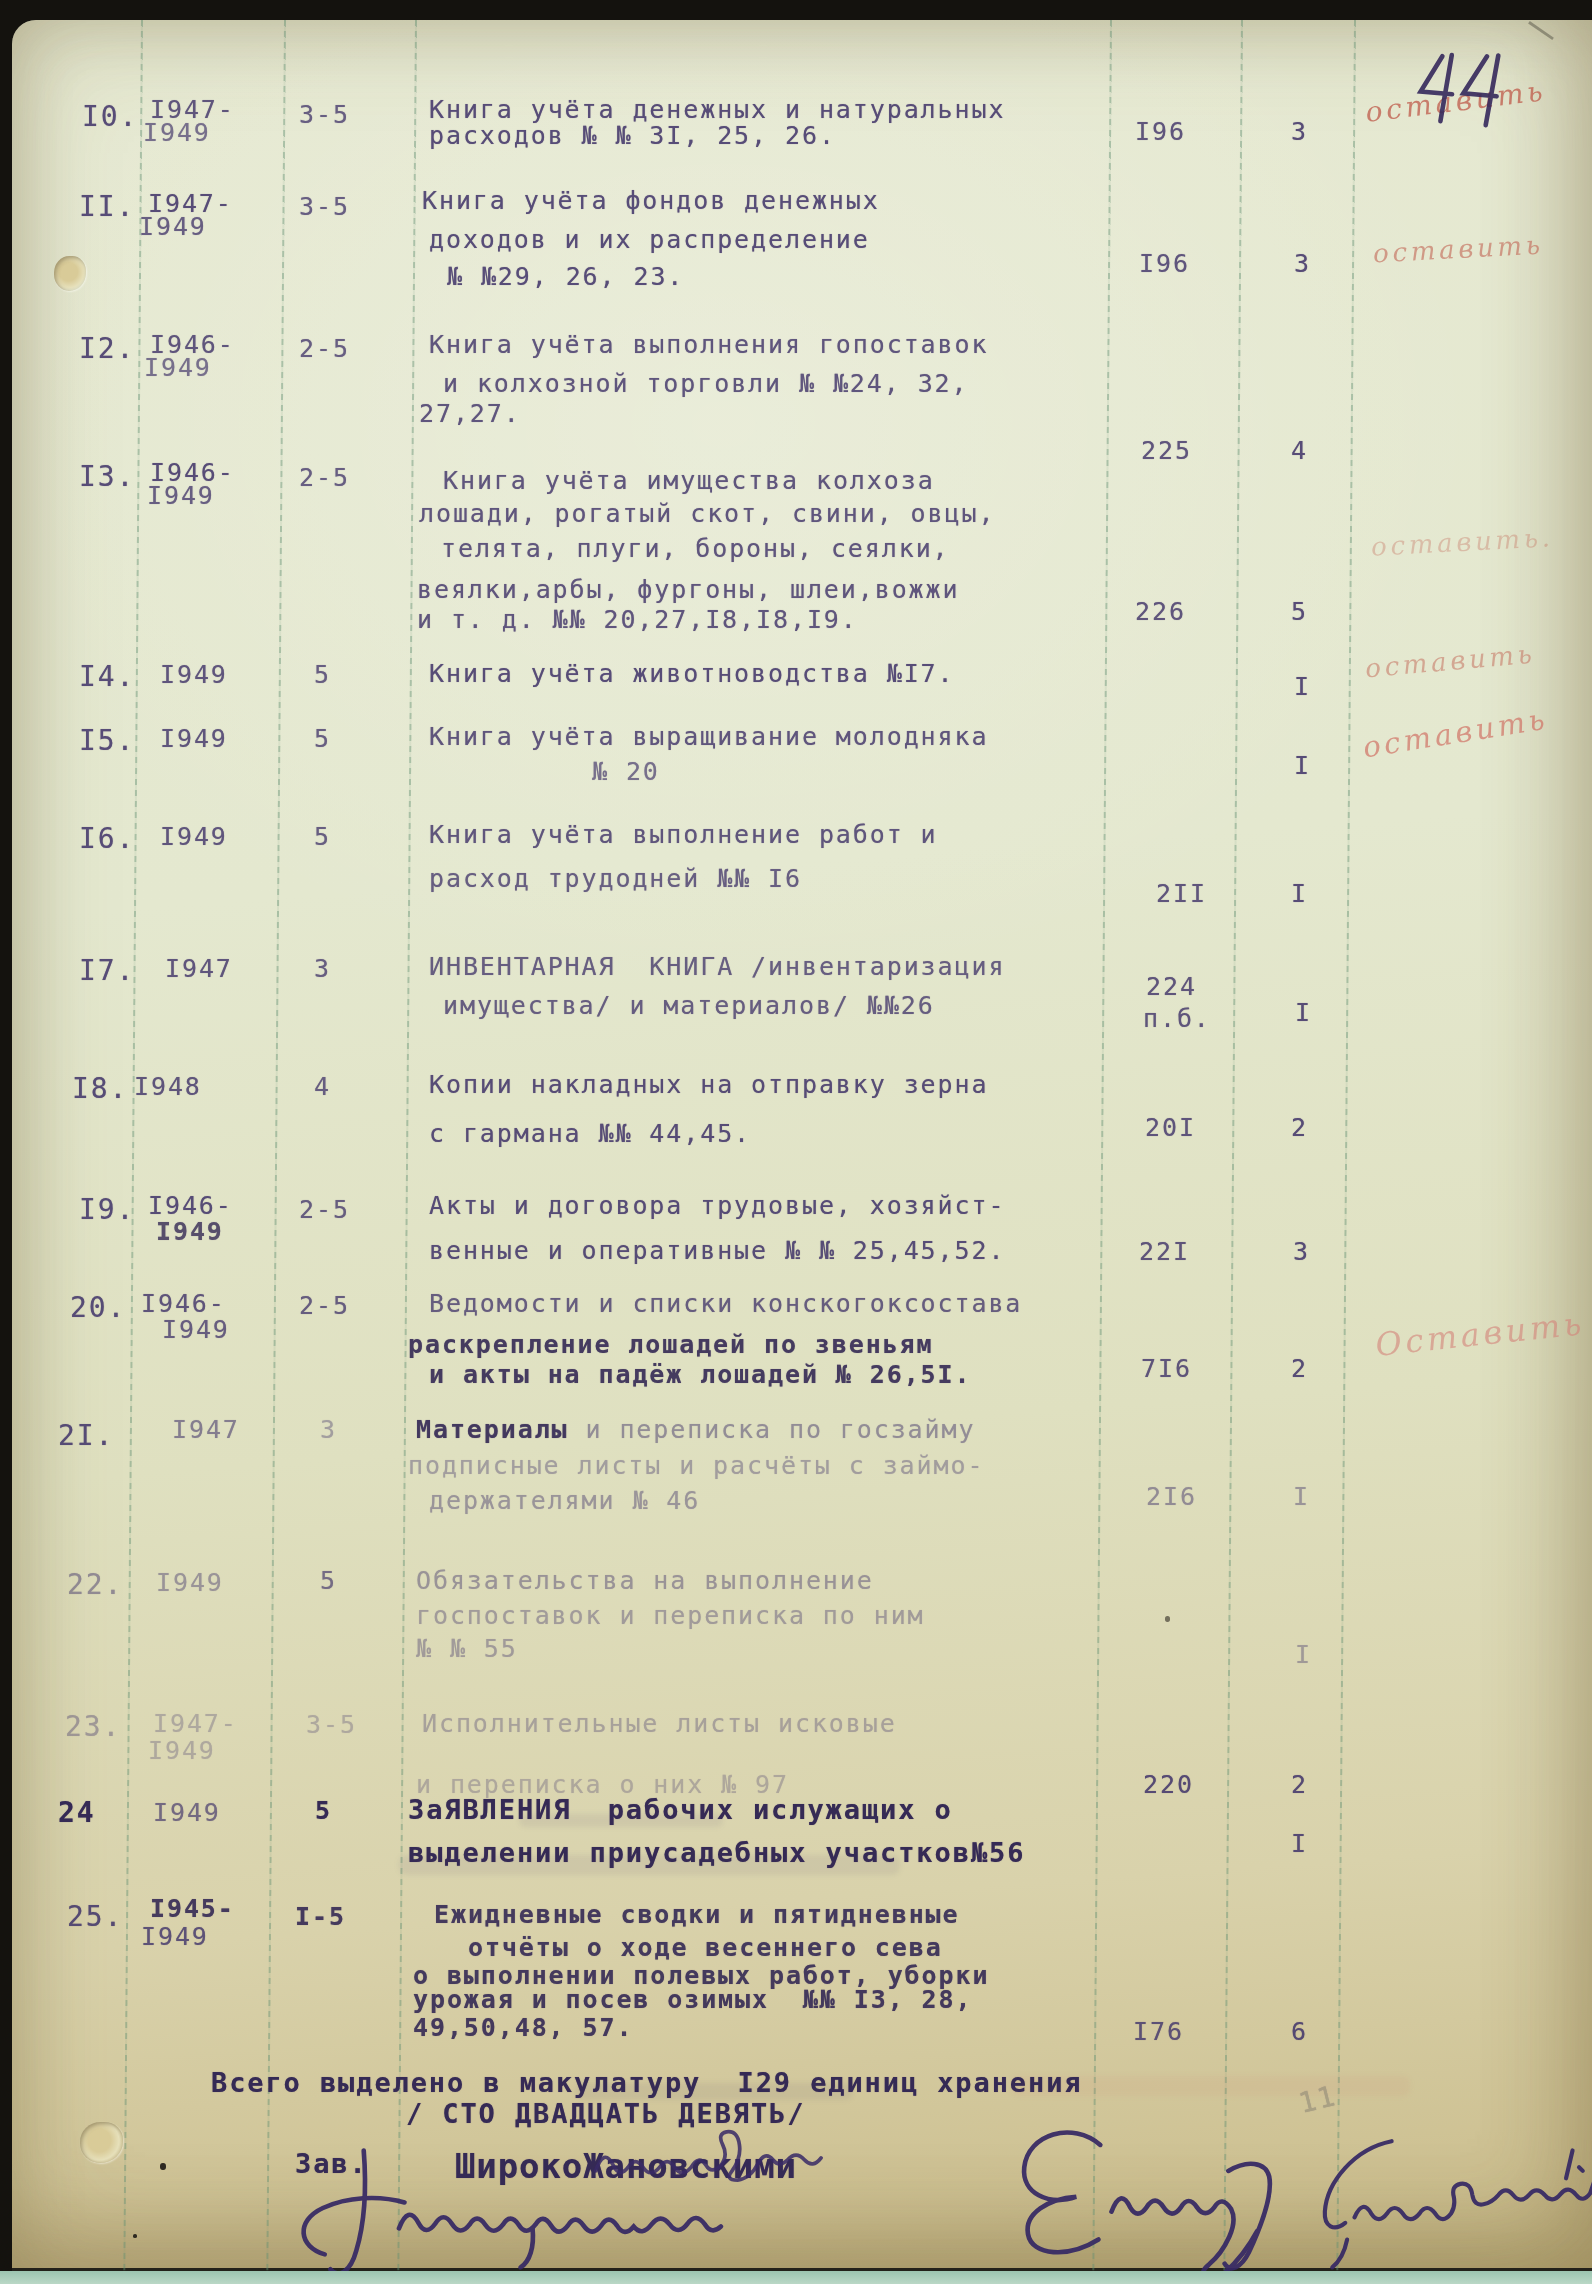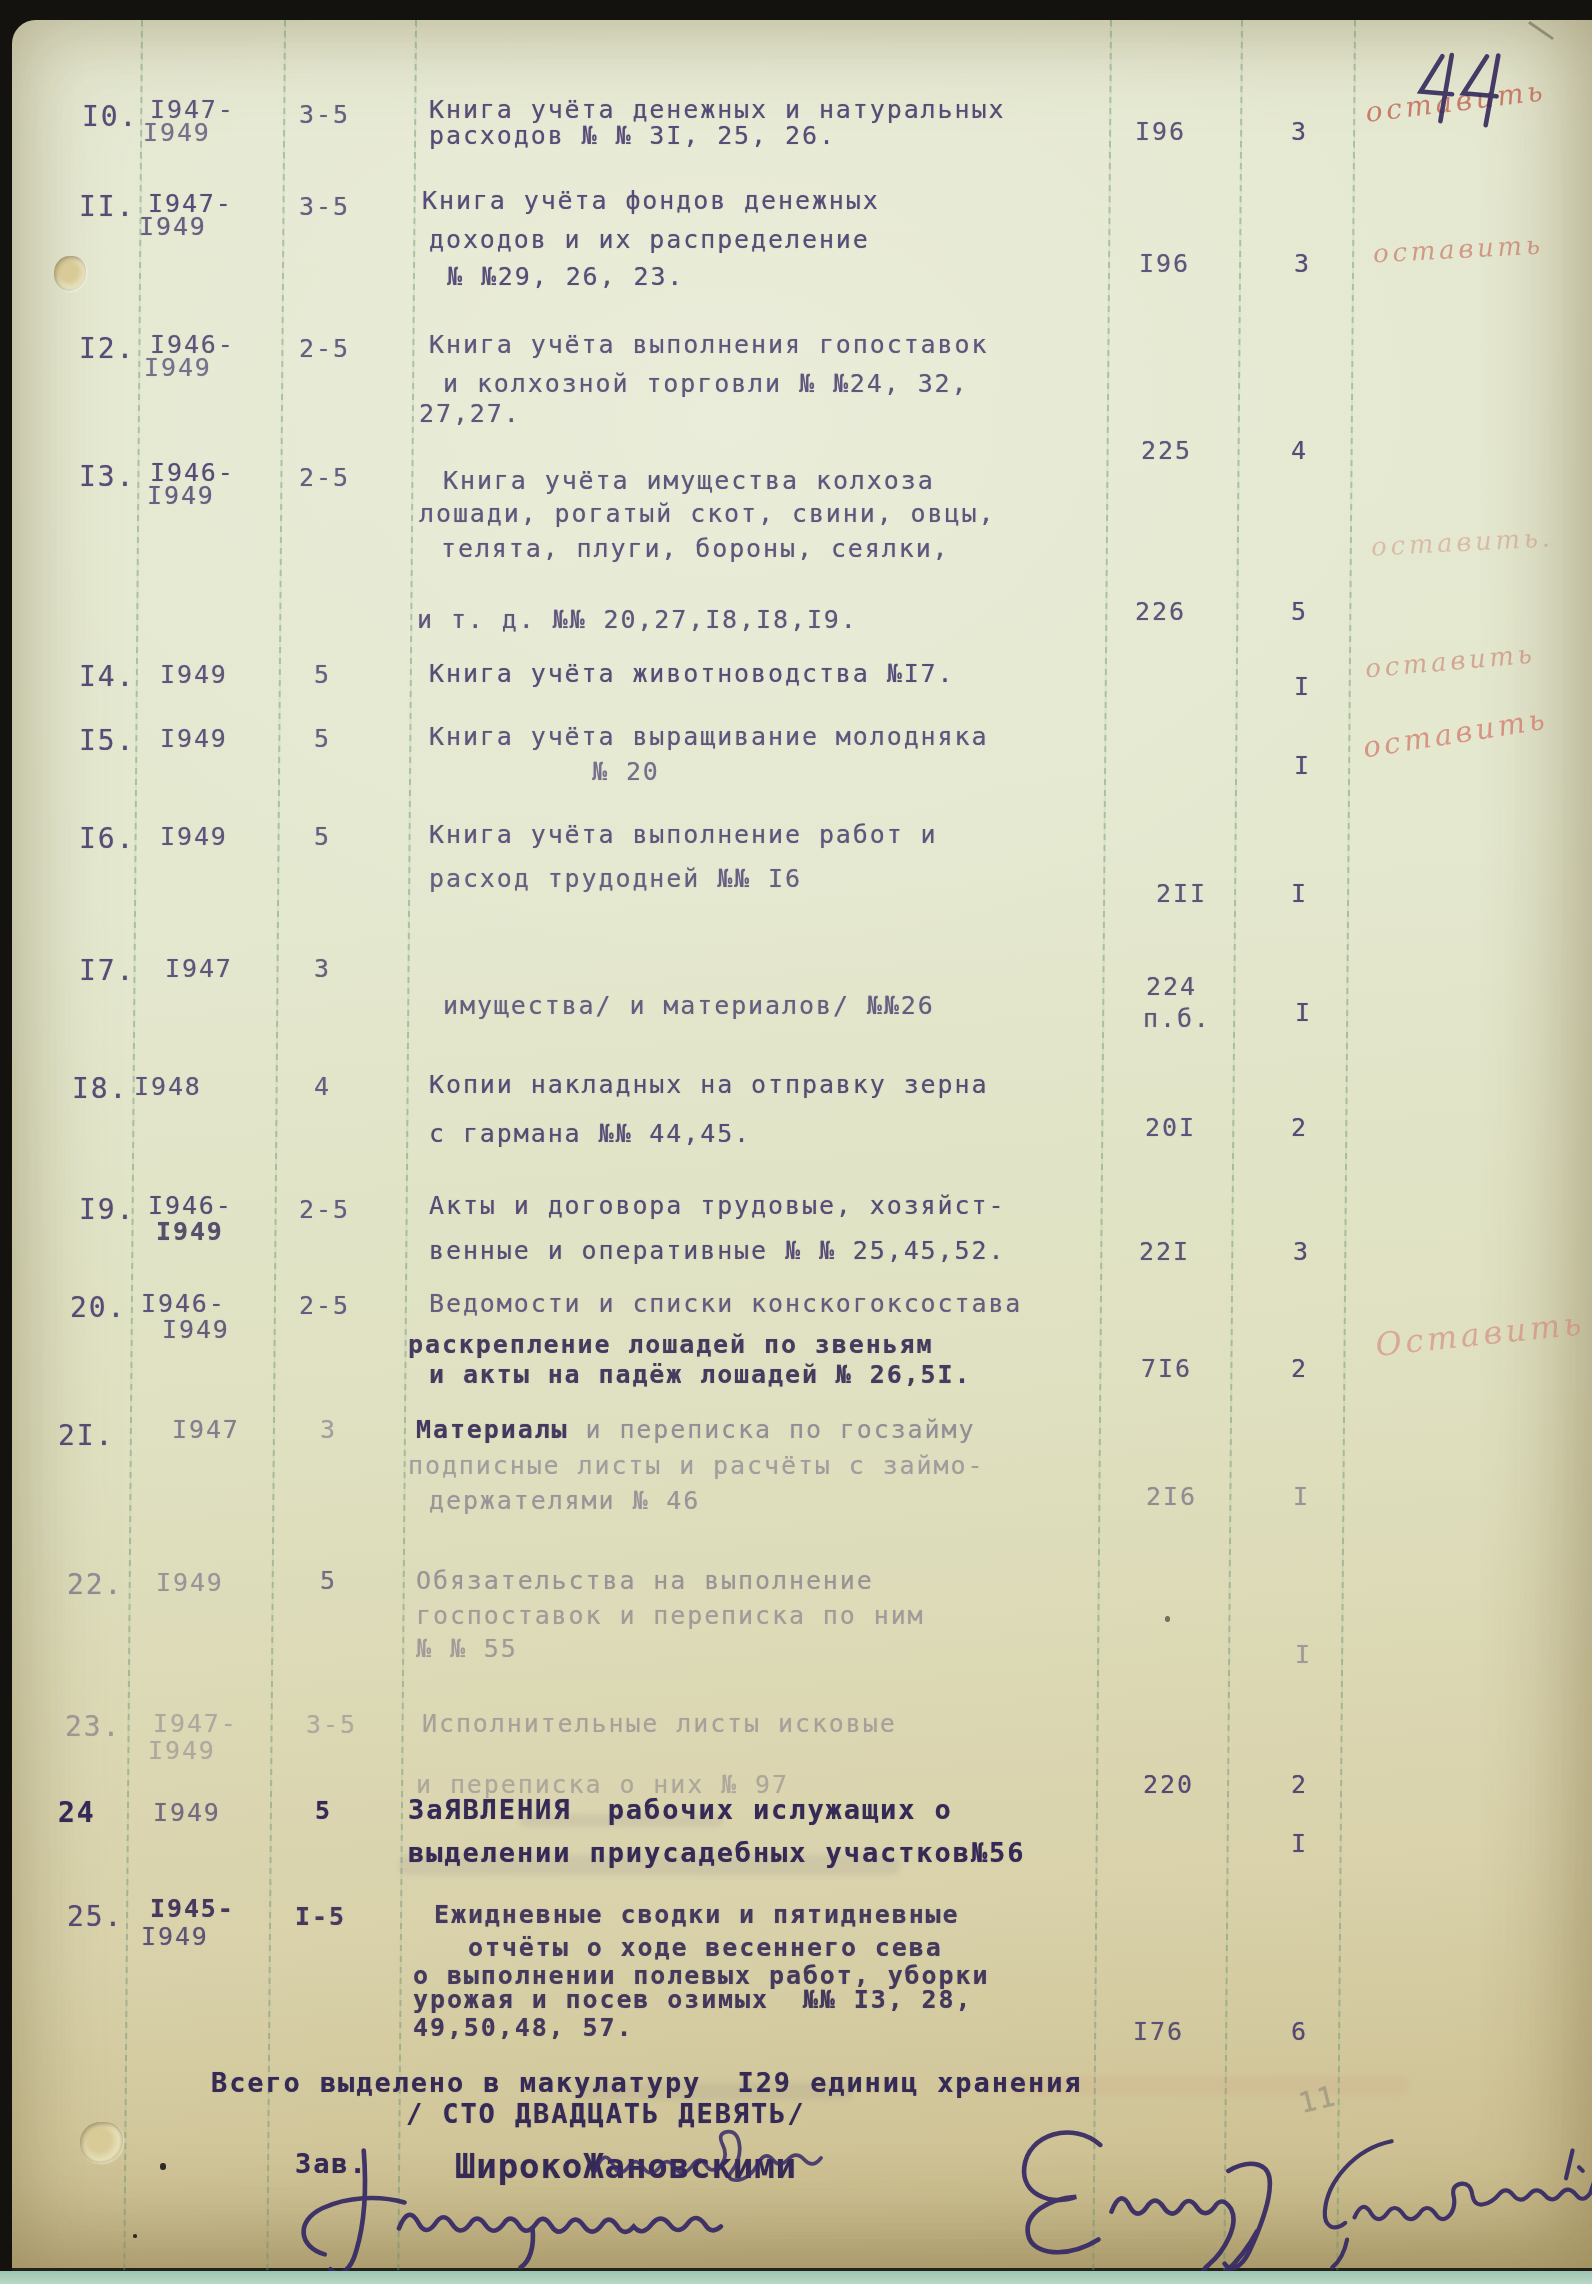--- a/index.html
+++ b/index.html
@@ -88,20 +88,21 @@
   <span class="t o85" style="left:1141px;top:436px">225</span>
   <span class="t o9" style="left:1291px;top:436px">4</span>
 
   <span class="t num o9" style="left:79px;top:460px">I3.</span>
   <span class="t o9" style="left:150px;top:458px">I946-</span>
   <span class="t o8" style="left:147px;top:481px">I949</span>
   <span class="t o8" style="left:299px;top:463px">2-5</span>
   <span class="t o85" style="left:443px;top:466px">Книга учёта имущества колхоза</span>
   <span class="t o85" style="left:441px;top:534px">телята, плуги, бороны, сеялки,</span>
   <span class="t o85" style="left:419px;top:499px">лошади, рогатый скот, свини, овцы,</span>
+  <span class="t o85" style="left:417px;top:575px">веялки,арбы, фургоны, шлеи,вожжи</span>
   <span class="t o85" style="left:417px;top:605px">и т. д. №№ 20,27,I8,I8,I9.</span>
   <span class="t o85" style="left:1135px;top:597px">226</span>
   <span class="t o9" style="left:1291px;top:597px">5</span>
   <span class="red" style="left:1371px;top:527px;transform:rotate(-3deg);opacity:.3;font-size:26px">оставить.</span>
 
   <span class="t num o9" style="left:79px;top:660px">I4.</span>
   <span class="t o85" style="left:160px;top:660px">I949</span>
   <span class="t o8" style="left:314px;top:660px">5</span>
   <span class="t o9" style="left:429px;top:659px">Книга учёта животноводства №I7.</span>
   <span class="t o9" style="left:1294px;top:672px">I</span>
@@ -119,20 +120,21 @@
   <span class="t o85" style="left:160px;top:822px">I949</span>
   <span class="t o8" style="left:314px;top:822px">5</span>
   <span class="t o85" style="left:429px;top:820px">Книга учёта выполнение работ и</span>
   <span class="t o8" style="left:429px;top:864px">расход трудодней №№ I6</span>
   <span class="t o85" style="left:1156px;top:879px">2II</span>
   <span class="t o9" style="left:1291px;top:879px">I</span>
 
   <span class="t num o9" style="left:79px;top:954px">I7.</span>
   <span class="t o85" style="left:165px;top:954px">I947</span>
   <span class="t o8" style="left:314px;top:954px">3</span>
+  <span class="t o8" style="left:429px;top:952px">ИНВЕНТАРНАЯ  КНИГА /инвентаризация</span>
   <span class="t o8" style="left:443px;top:991px">имущества/ и материалов/ №№26</span>
   <span class="t o85" style="left:1146px;top:972px">224</span>
   <span class="t o85" style="left:1143px;top:1004px">п.б.</span>
   <span class="t o9" style="left:1295px;top:998px">I</span>
 
   <span class="t num o9" style="left:72px;top:1072px">I8.</span>
   <span class="t o85" style="left:134px;top:1072px">I948</span>
   <span class="t o8" style="left:314px;top:1072px">4</span>
   <span class="t o9" style="left:429px;top:1070px">Копии накладных на отправку зерна</span>
   <span class="t o9" style="left:429px;top:1119px">с гармана №№ 44,45.</span>

